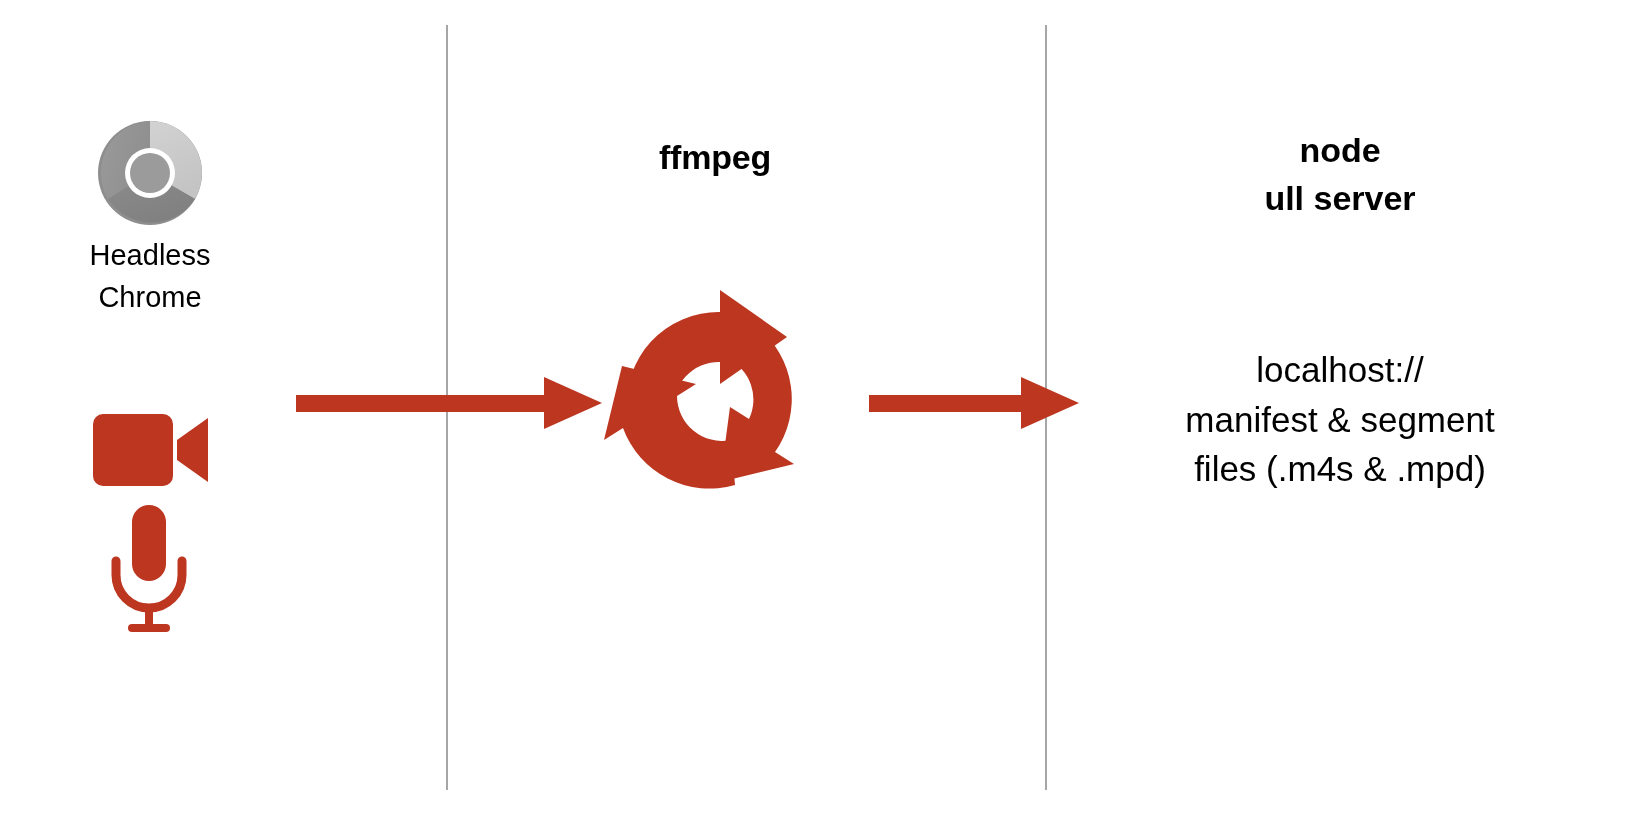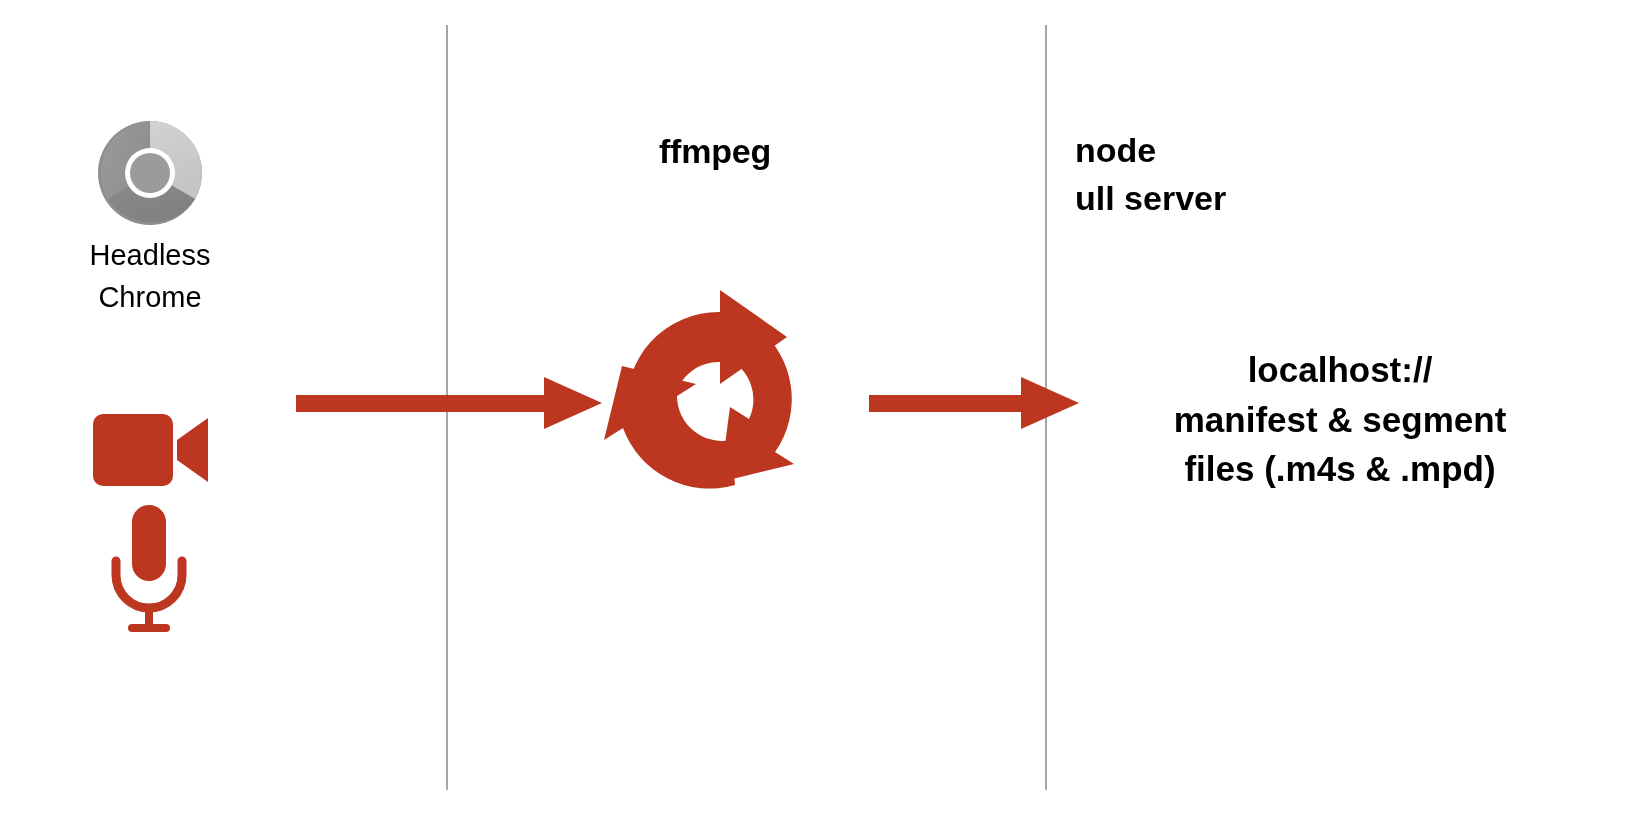--- a/index.html
+++ b/index.html
@@ -72,54 +72,55 @@
     position: absolute;
     height: 60px;
   }
   #arrow-1 { left: 296px; top: 373px; width: 306px; }
   #arrow-2 { left: 869px; top: 373px; width: 210px; }
 
   
   #ffmpeg-title {
     position: absolute;
     left: 500px;
-    top: 132px;
+    top: 138px;
     width: 430px;
     text-align: center;
     font-size: 34px;
     font-weight: 700;
     letter-spacing: -0.2px;
   }
   #transcode-icon {
     position: absolute;
     left: 600px;
     top: 280px;
     width: 220px;
     height: 215px;
   }
 
   
   #server-title {
     position: absolute;
     left: 1075px;
     top: 126px;
     width: 530px;
+    text-align: center;
     font-size: 34px;
     font-weight: 700;
     line-height: 1.42;
     white-space: pre-line;
   }
   #server-body {
     position: absolute;
     left: 1060px;
     top: 345px;
     width: 560px;
     text-align: center;
     font-size: 35px;
-    font-weight: 700;
+    font-weight: 400;
     line-height: 1.42;
     white-space: pre-line;
   }
 </style>
 </head>
 <body>
 
 <div id="canvas">
 
   <div id="divider-left" class="divider"></div>

